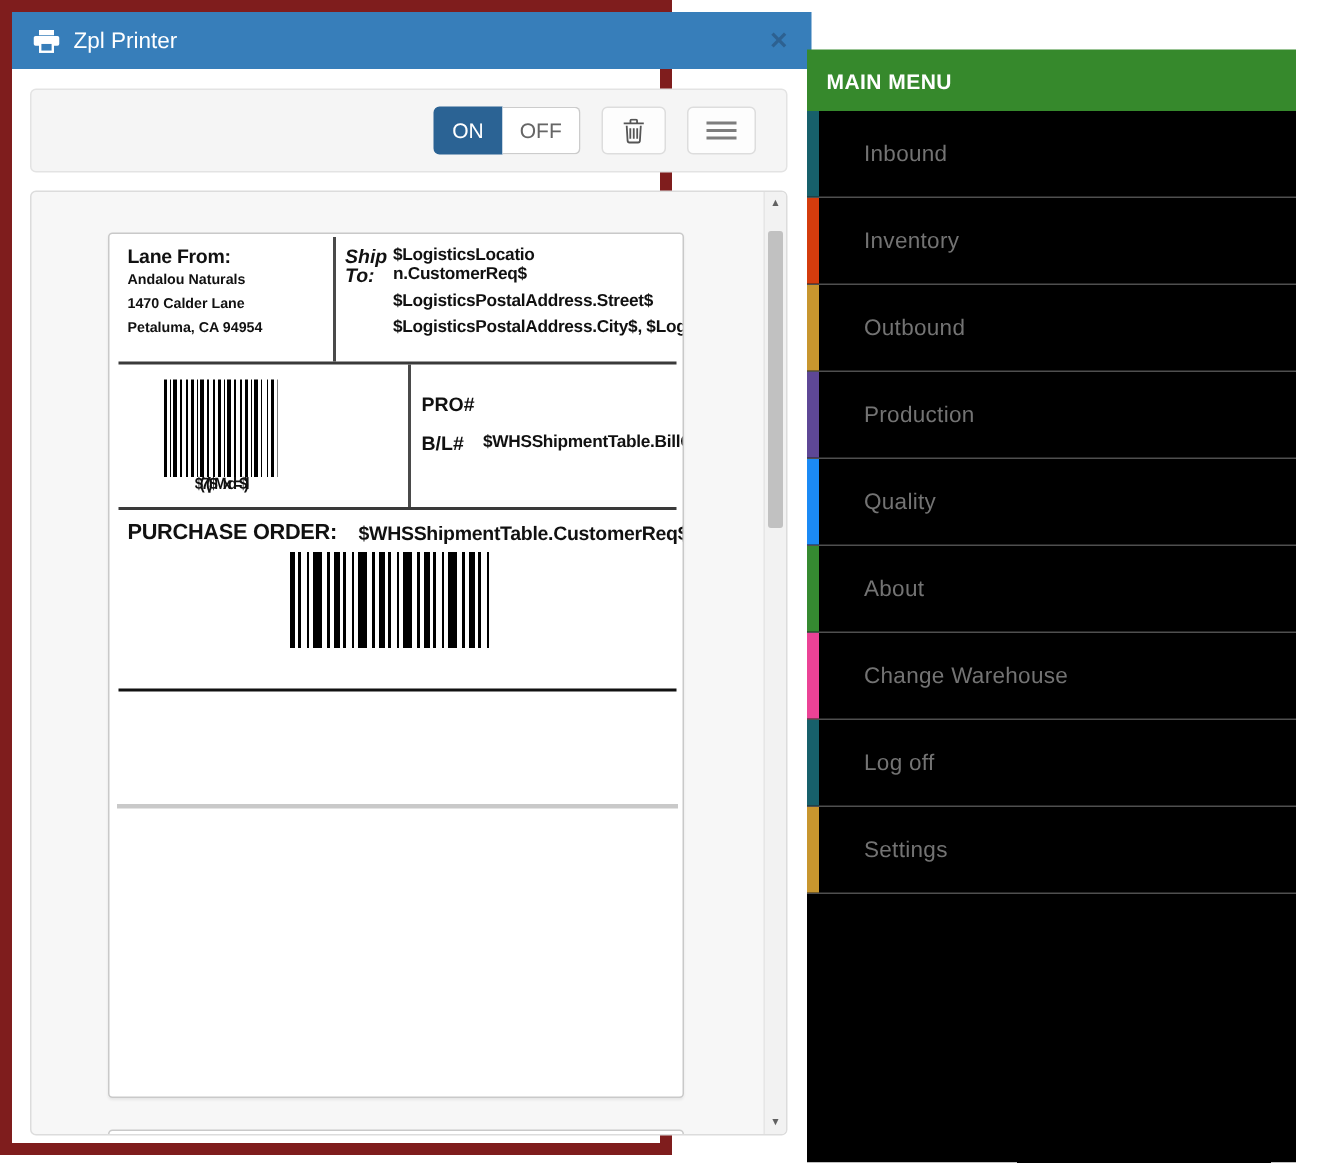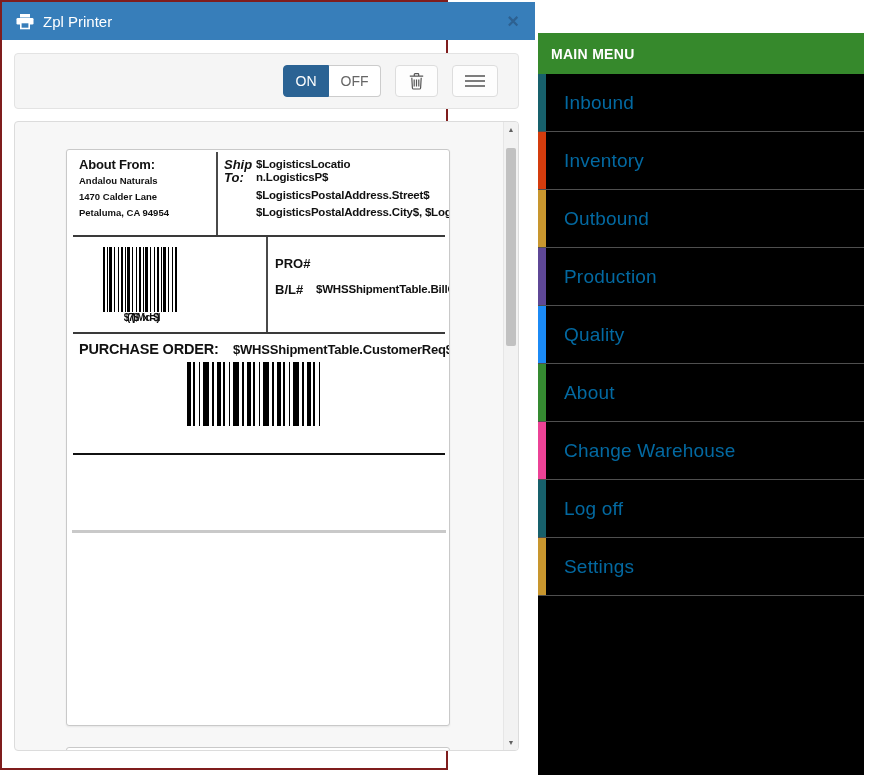--- a/index.html
+++ b/index.html
@@ -1,20 +1,20 @@
 <!DOCTYPE html>
 <html><head>
 <meta charset="utf-8">
 <style>
   * { margin:0; padding:0; box-sizing:border-box; }
   html,body { width:887px; height:775px; background:#fff; font-family:"Liberation Sans", sans-serif; overflow:hidden; }
   #canvas { position:relative; width:887px; height:775px; background:#fff; }
 
   
-  .zpl-window { position:absolute; left:0; top:0; width:448px; height:770px; background:#fff; border:2px solid #7f1d1d; }
+  .zpl-window { position:absolute; left:0; top:0; width:448px; height:770px; background:#fff; border:8px solid #7f1d1d; }
   .zpl-titlebar { position:absolute; left:0; top:0; width:533px; height:38px; background:#377eba; display:flex; align-items:center; padding:0 14px; }
   .zpl-title { color:#fff; font-size:15px; margin-left:9px; }
   .zpl-close { margin-left:auto; color:#2d6191; font-size:20px; font-weight:bold; line-height:1; cursor:pointer; padding-right:2px; }
 
   .toolbar { position:absolute; left:12px; top:51px; width:505px; height:56px; background:#f5f5f5; border:1px solid #e3e3e3; border-radius:4px; display:flex; align-items:center; justify-content:flex-end; gap:14px; padding-right:20px; }
   .btn-group { display:flex; }
   .btn { height:32px; font-size:14px; display:flex; align-items:center; justify-content:center; cursor:pointer; }
   .btn-on  { width:46px; background:#2b6394; color:#fff; border:1px solid #2b6394; border-radius:4px 0 0 4px; }
   .btn-off { width:52px; background:#fff; color:#666; border:1px solid #ccc; border-left:none; border-radius:0 4px 4px 0; }
   .tool-btn { width:43px; height:32px; background:#fdfdfd; border:1px solid #ddd; border-radius:4px; display:flex; align-items:center; justify-content:center; cursor:pointer; }
@@ -55,21 +55,21 @@
   .dyn-title { font-size:13px; color:#141414; white-space:nowrap; }
   .win-btn { position:absolute; top:0; height:32px; width:40px; display:flex; align-items:center; justify-content:center; cursor:pointer; }
   .win-min { left:240px; }
   .win-min .glyph { width:12px; height:1px; background:#222; }
   .win-max { left:290px; }
   .win-max .glyph { width:11px; height:10px; border:1.5px solid #222; background:#fff; }
   .dyn-header { position:absolute; left:538px; top:33px; width:326px; height:41px; background:#36892c; color:#fff; font-size:14px; font-weight:bold; letter-spacing:.3px; display:flex; align-items:center; padding-left:13px; }
   .dyn-menu { position:absolute; left:538px; top:74px; width:326px; height:701px; background:#000; }
   .menu-item { position:relative; height:58px; border-bottom:1px solid #4f4f4f; display:flex; align-items:center; cursor:pointer; background:#000; }
   .menu-stripe { position:absolute; left:0; top:0; bottom:0; width:8px; }
-  .menu-label { color:#0369a1; font-size:19px; font-weight:400; padding-left:26px; letter-spacing:.2px; }
+  .menu-label { color:#737373; font-size:15px; font-weight:400; padding-left:38px; letter-spacing:.2px; }
 </style>
 </head>
 <body>
 
 <div id="canvas">
 
   <div class="zpl-window">
 
     <div class="zpl-titlebar">
       <span style="display:flex;">
@@ -101,29 +101,29 @@
             <path stroke="#7d7d7d" stroke-width="2" d="M1 2 h20 M1 7 h20 M1 12 h20"></path>
           </svg>
         </span>
       </div>
     </div>
 
     <div class="panel">
 
       <div class="label-card">
 
-        <div class="ship-from-title">About From:</div>
+        <div class="ship-from-title">Lane From:</div>
         <div class="from-line" style="top:25px;">Andalou Naturals</div>
         <div class="from-line" style="top:41px;">1470 Calder Lane</div>
         <div class="from-line" style="top:57px;">Petaluma, CA 94954</div>
         <div class="vline" style="left:149px; top:2px; height:83px;"></div>
         <div class="shipto-word" style="top:7px;">Ship</div>
         <div class="shipto-word" style="top:20px;">To:</div>
         <div class="shipto-val" style="top:8px;">$LogisticsLocatio</div>
-        <div class="shipto-val" style="top:21px;">n.LogisticsP$</div>
+        <div class="shipto-val" style="top:21px;">n.CustomerReq$</div>
         <div class="shipto-val" style="top:39px;">$LogisticsPostalAddress.Street$</div>
         <div class="shipto-val" style="top:56px;">$LogisticsPostalAddress.City$, $LogisticsP</div>
         <div class="hline" style="left:6px; top:85px; width:372px;"></div>
 
         <div class="barcode1"></div>
         <div class="barcode1-caption">$(7()$Mxd=$)l</div>
         <div class="vline" style="left:199px; top:87px; height:95px;"></div>
         <div class="pro-label">PRO#</div>
         <div class="bl-label">B/L#</div>
         <div class="bl-value">$WHSShipmentTable.BillOf</div>

